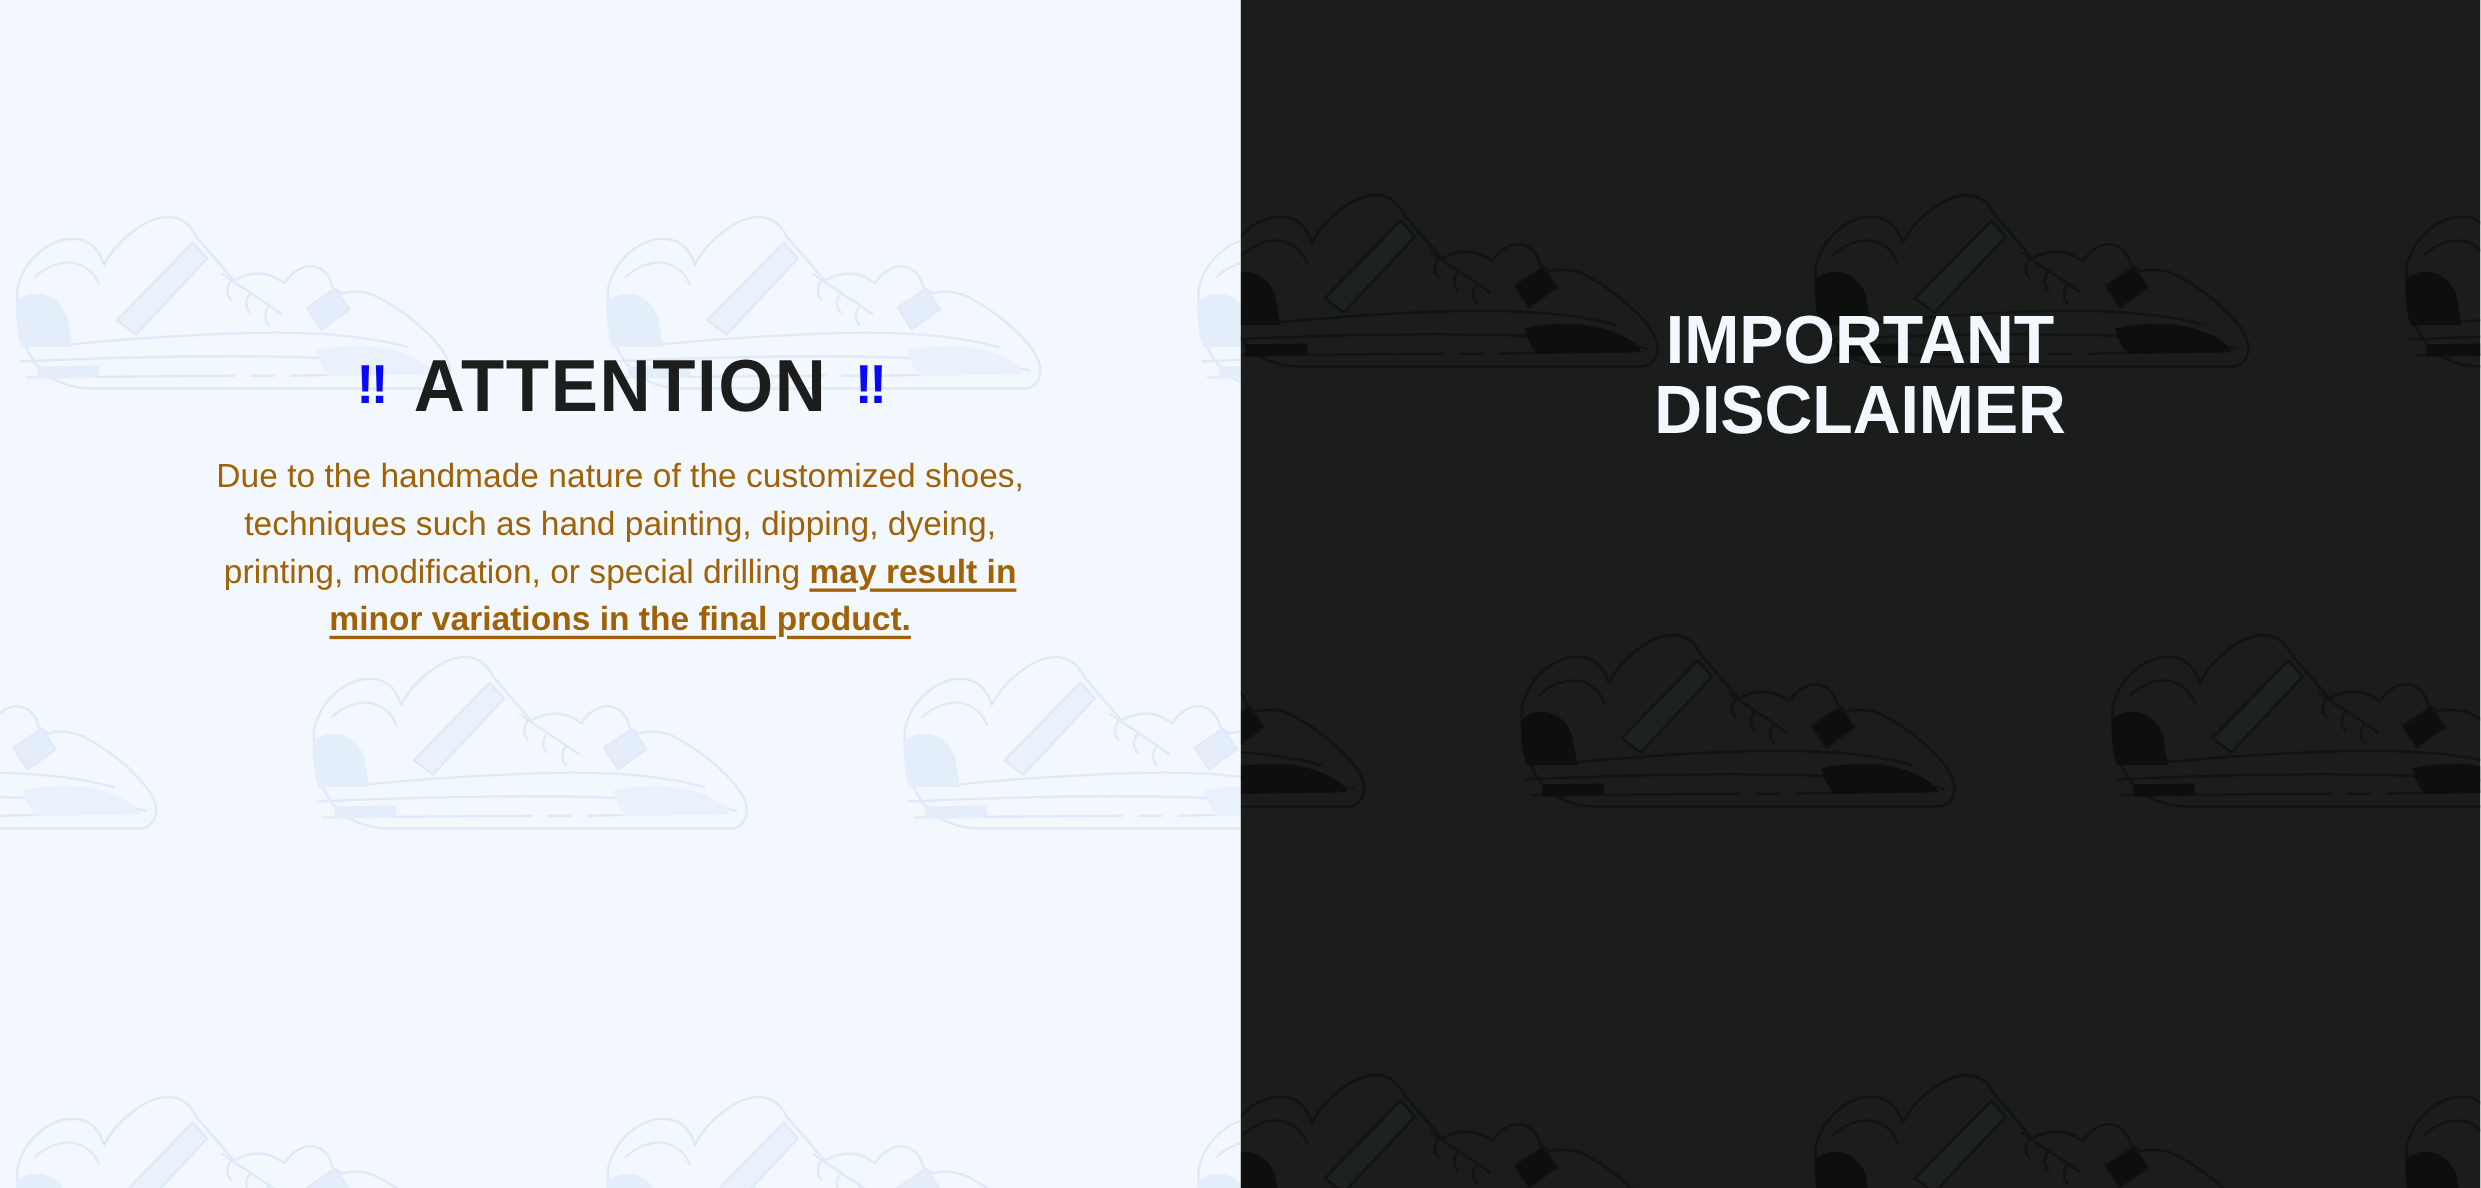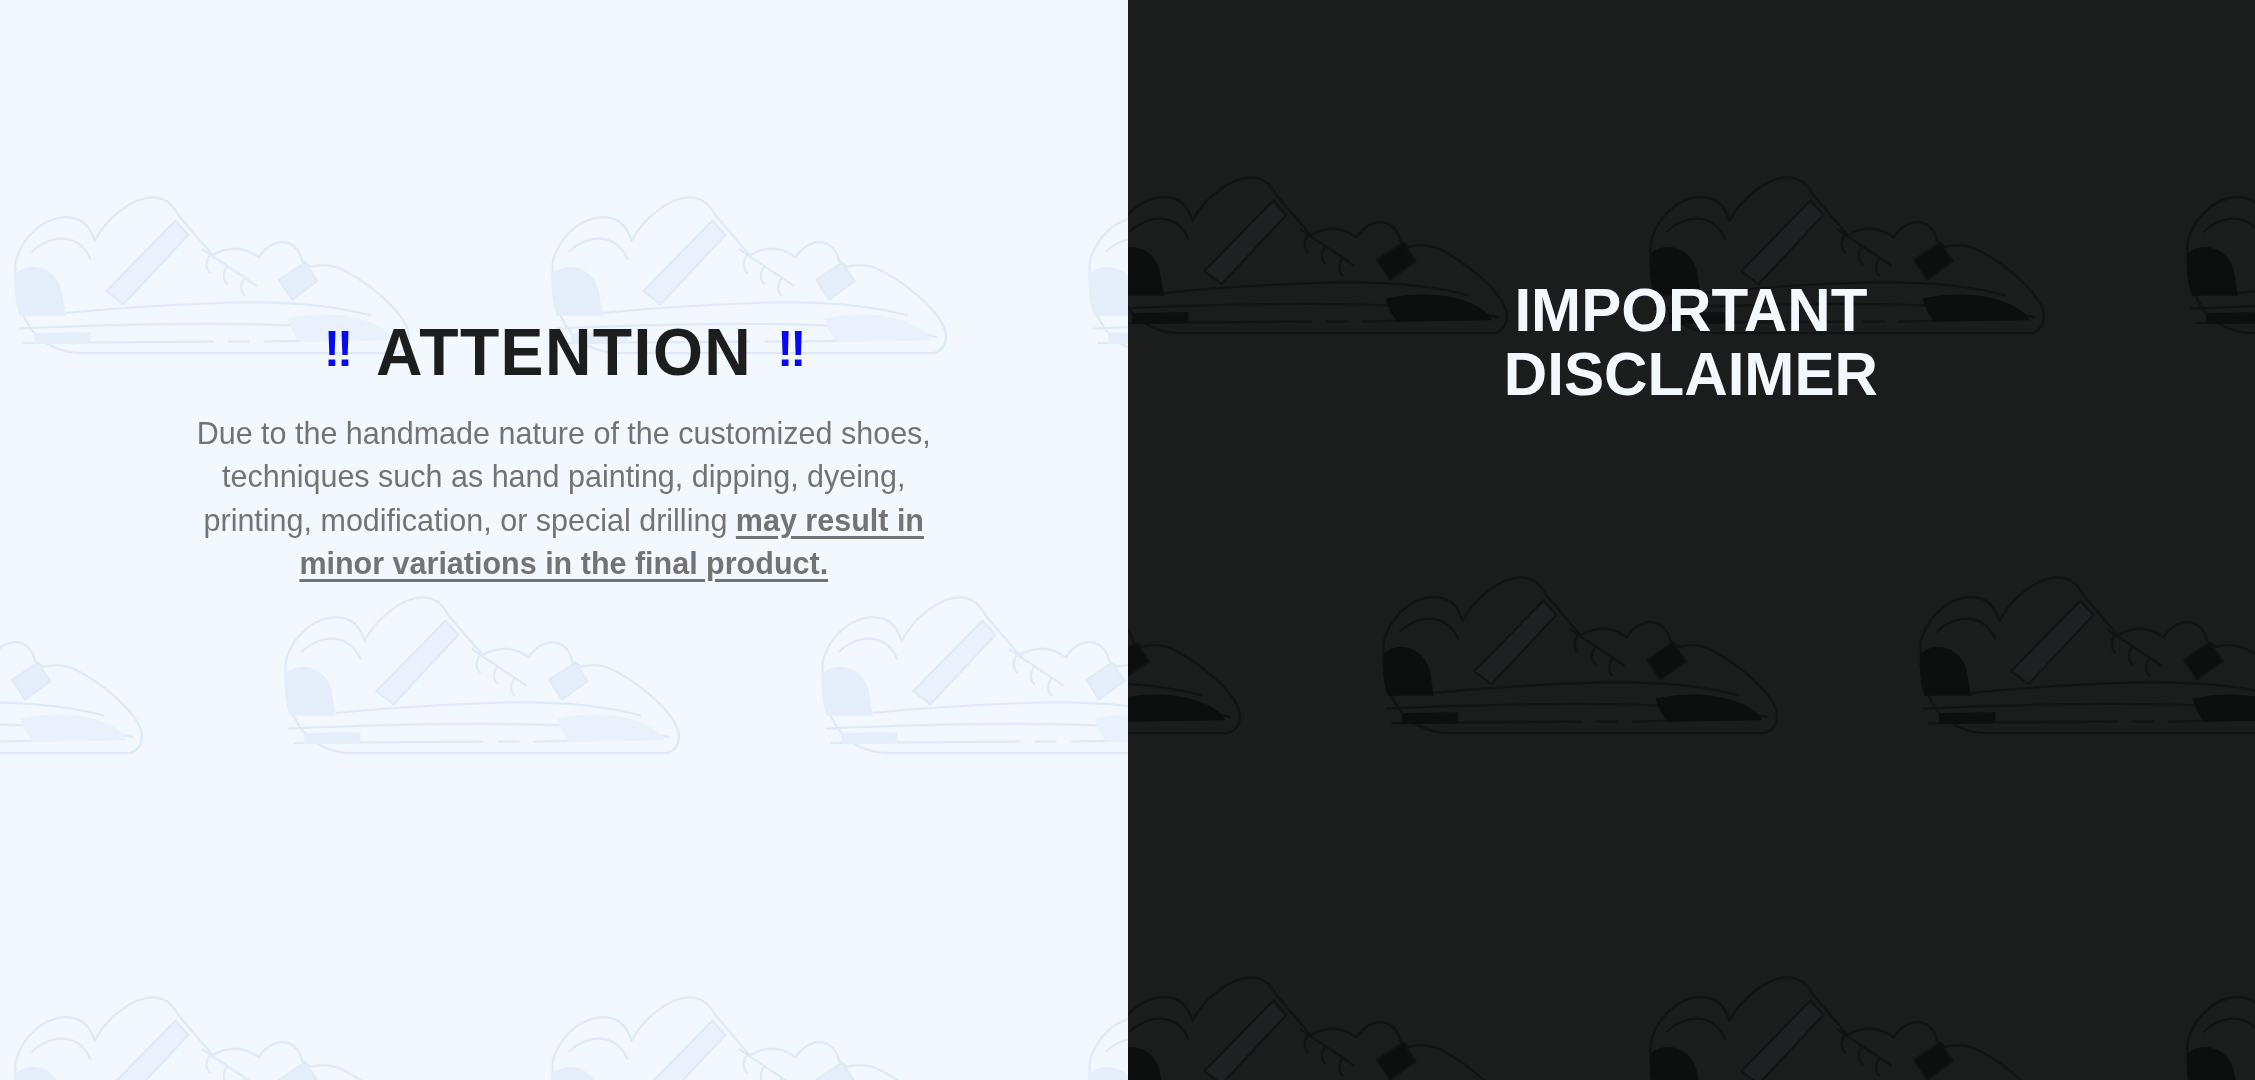--- a/index.html
+++ b/index.html
@@ -94,21 +94,21 @@
     line-height: 1.04;
     letter-spacing: 0px;
     max-width: 640px;
     transform: scaleX(0.97);
   }
   .heading-right .hl { display: block; }
 
   
   .body-copy {
     margin: 0;
-    color: #737373;
+    color: #a16207;
     font-size: 30.5px;
     line-height: 1.42;
     font-weight: 400;
   }
   .body-left {
     margin-top: 27px;
     width: 800px;
   }
   .body-right {
     margin-top: 36px;

